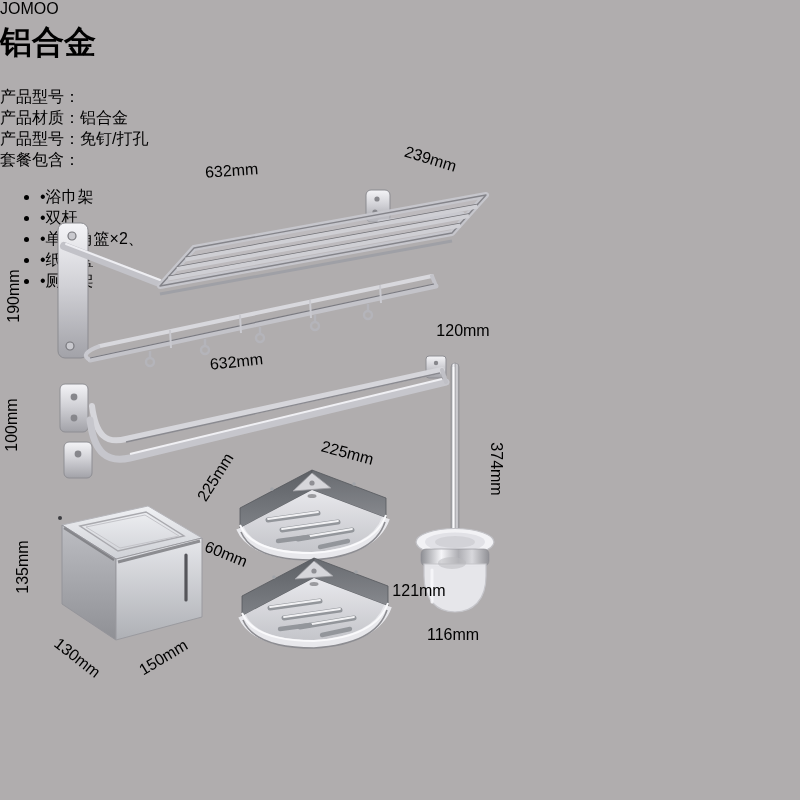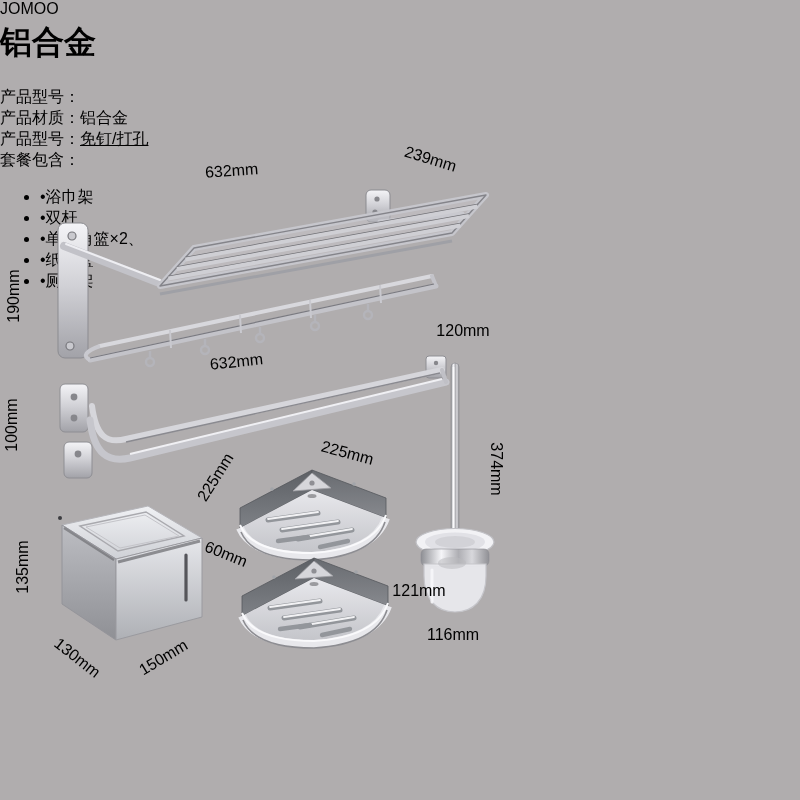--- a/index.html
+++ b/index.html
@@ -285,21 +285,21 @@
     <div class="p-div div1"></div>
 
     <div class="p-model-label">产品型号：</div>
 
     <div class="p-div div2"></div>
 
     <div class="p-row row-material">
       <span style="position:static;">产品材质：</span><span style="position:static;">铝合金</span>
     </div>
     <div class="p-row row-install">
-      <span style="position:static;">产品型号：</span><span style="position:static;text-decoration:underline;">免钉/打孔</span>
+      <span style="position:static;">产品型号：</span><span style="position:static;">免钉/打孔</span>
     </div>
 
     <div class="p-div div3"></div>
 
     <div class="p-pack-label">套餐包含：</div>
     <ul class="p-list">
       <li><span class="blt">•</span><span style="position:static;">浴巾架</span></li>
       <li><span class="blt">•</span><span style="position:static;">双杆</span></li>
       <li><span class="blt">•</span><span style="position:static;">单层角篮×2、</span></li>
       <li><span class="blt">•</span><span style="position:static;">纸巾盒</span></li>

